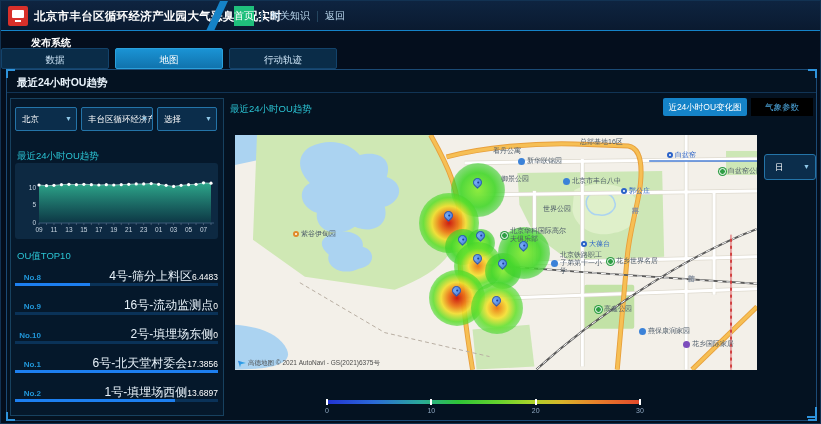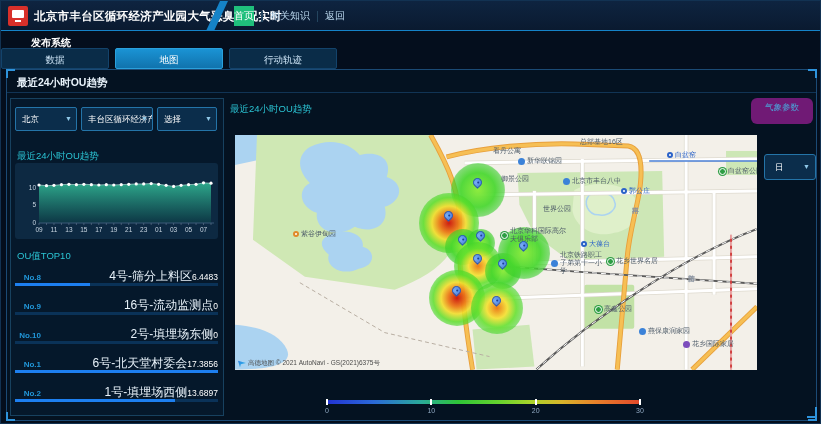--- a/index.html
+++ b/index.html
@@ -50,21 +50,21 @@
   .top-row .line1 { display:flex; align-items:baseline; padding-top:5px; }
   .rank { color:#2196d8; font-size:8px; font-weight:bold; width:26px; flex:0 0 auto; }
   .site { color:#e8f2fa; font-size:12px; flex:1; white-space:nowrap; overflow:hidden; }
   .val { color:#fff; font-size:8.5px; }
   .bar-track { position:absolute; left:0; bottom:6px; width:100%; height:3px; background:#0a3258; }
   .bar-fill { height:100%; background:var(--bar-blue,#1d7ff0); }
 
   
   #map-label { position:absolute; left:223px; top:33px; color:var(--cyan,#2bc4d4); font-size:9.5px; }
   #btn-change { position:absolute; left:656px; top:28px; width:84px; height:18px; line-height:18px; text-align:center; background:var(--accent-blue,#1583c8); color:#fff; font-size:8.5px; border-radius:2px; cursor:pointer; }
-  #btn-weather { position:absolute; left:744px; top:28px; width:62px; height:26px; line-height:18px; text-align:center; background:#701a75; color:#4ba3d8; font-size:8.5px; border-radius:6px; cursor:pointer; }
+  #btn-weather { position:absolute; left:744px; top:28px; width:62px; height:18px; line-height:18px; text-align:center; background:#000000; color:#4ba3d8; font-size:8.5px; border-radius:0; cursor:pointer; }
   #map { position:absolute; left:228px; top:65px; width:522px; height:235px; overflow:hidden; background:#f3f0e9; cursor:grab; }
   #map-base { position:absolute; inset:0; z-index:0; }
   .blob { position:absolute; border-radius:50%; z-index:1; }
   .blob.l0 { background:radial-gradient(circle, rgba(140,235,60,.98) 0%, rgba(70,215,45,.92) 45%, rgba(55,205,40,.6) 68%, rgba(55,205,40,0) 82%); }
   .blob.l1 { background:radial-gradient(circle, rgba(235,125,28,1) 0%, rgba(245,225,50,.92) 28%, rgba(100,225,45,.88) 52%, rgba(60,210,40,.55) 72%, rgba(60,210,40,0) 84%); }
   .blob.l2 { background:radial-gradient(circle, rgba(205,28,18,1) 0%, rgba(235,120,24,.95) 22%, rgba(242,222,44,.9) 40%, rgba(92,222,42,.85) 60%, rgba(60,210,40,.5) 74%, rgba(60,210,40,0) 85%); }
   .pin { position:absolute; width:9px; height:9px; margin:-12px 0 0 -5px; background:radial-gradient(circle at 35% 35%, #7db0f5, #3e77e0); border:1px solid #2a58b8; border-radius:50% 50% 50% 0; transform:rotate(-45deg); z-index:3; cursor:pointer; }
   .pin:after { content:""; position:absolute; left:2.5px; top:2.5px; width:2.5px; height:2.5px; background:#1d3f96; border-radius:50%; }
   .place { position:absolute; display:flex; align-items:center; gap:2px; font-size:7px; color:#4c5a68; white-space:nowrap; z-index:2; line-height:1.15; }
   .place.wrap { white-space:normal; }
@@ -256,20 +256,21 @@
               <span class="val">13.6897</span>
             </div>
           <div class="bar-track">
               <div class="bar-fill" style="width: 78.7416%;"></div>
             </div>
         </div>
       </div>
     </div>
 
     <div id="map-label">最近24小时OU趋势</div>
+    <div id="btn-change">近24小时OU变化图</div>
     <div id="btn-weather">气象参数</div>
 
     <div id="map">
       <svg id="map-base" viewBox="0 0 523 235" preserveAspectRatio="none">
         <rect width="523" height="235" fill="#f3f0e9"></rect>
         <path d="M0,0 L95,0 C75,14 38,22 0,30 Z" fill="#abd3f1"></path>
         <path d="M22,0 L195,0 C210,30 224,55 224,92 C223,120 200,140 160,155 L70,142 L18,105 Z" fill="#cfe8b4"></path>
         <path d="M75,12 C95,2 115,8 125,20 C145,15 158,25 152,42 C170,48 168,66 150,72 C155,90 138,100 120,92 C100,105 80,95 82,78 C65,72 62,55 75,48 C62,35 62,20 75,12 Z" fill="#abd3f1"></path>
         <path d="M95,100 C112,92 130,100 128,112 C142,116 140,132 124,134 C108,142 90,132 94,120 C84,112 85,104 95,100 Z" fill="#abd3f1"></path>
         <path d="M0,190 C25,192 45,200 52,215 C58,228 40,235 0,235 Z" fill="#abd3f1"></path>

